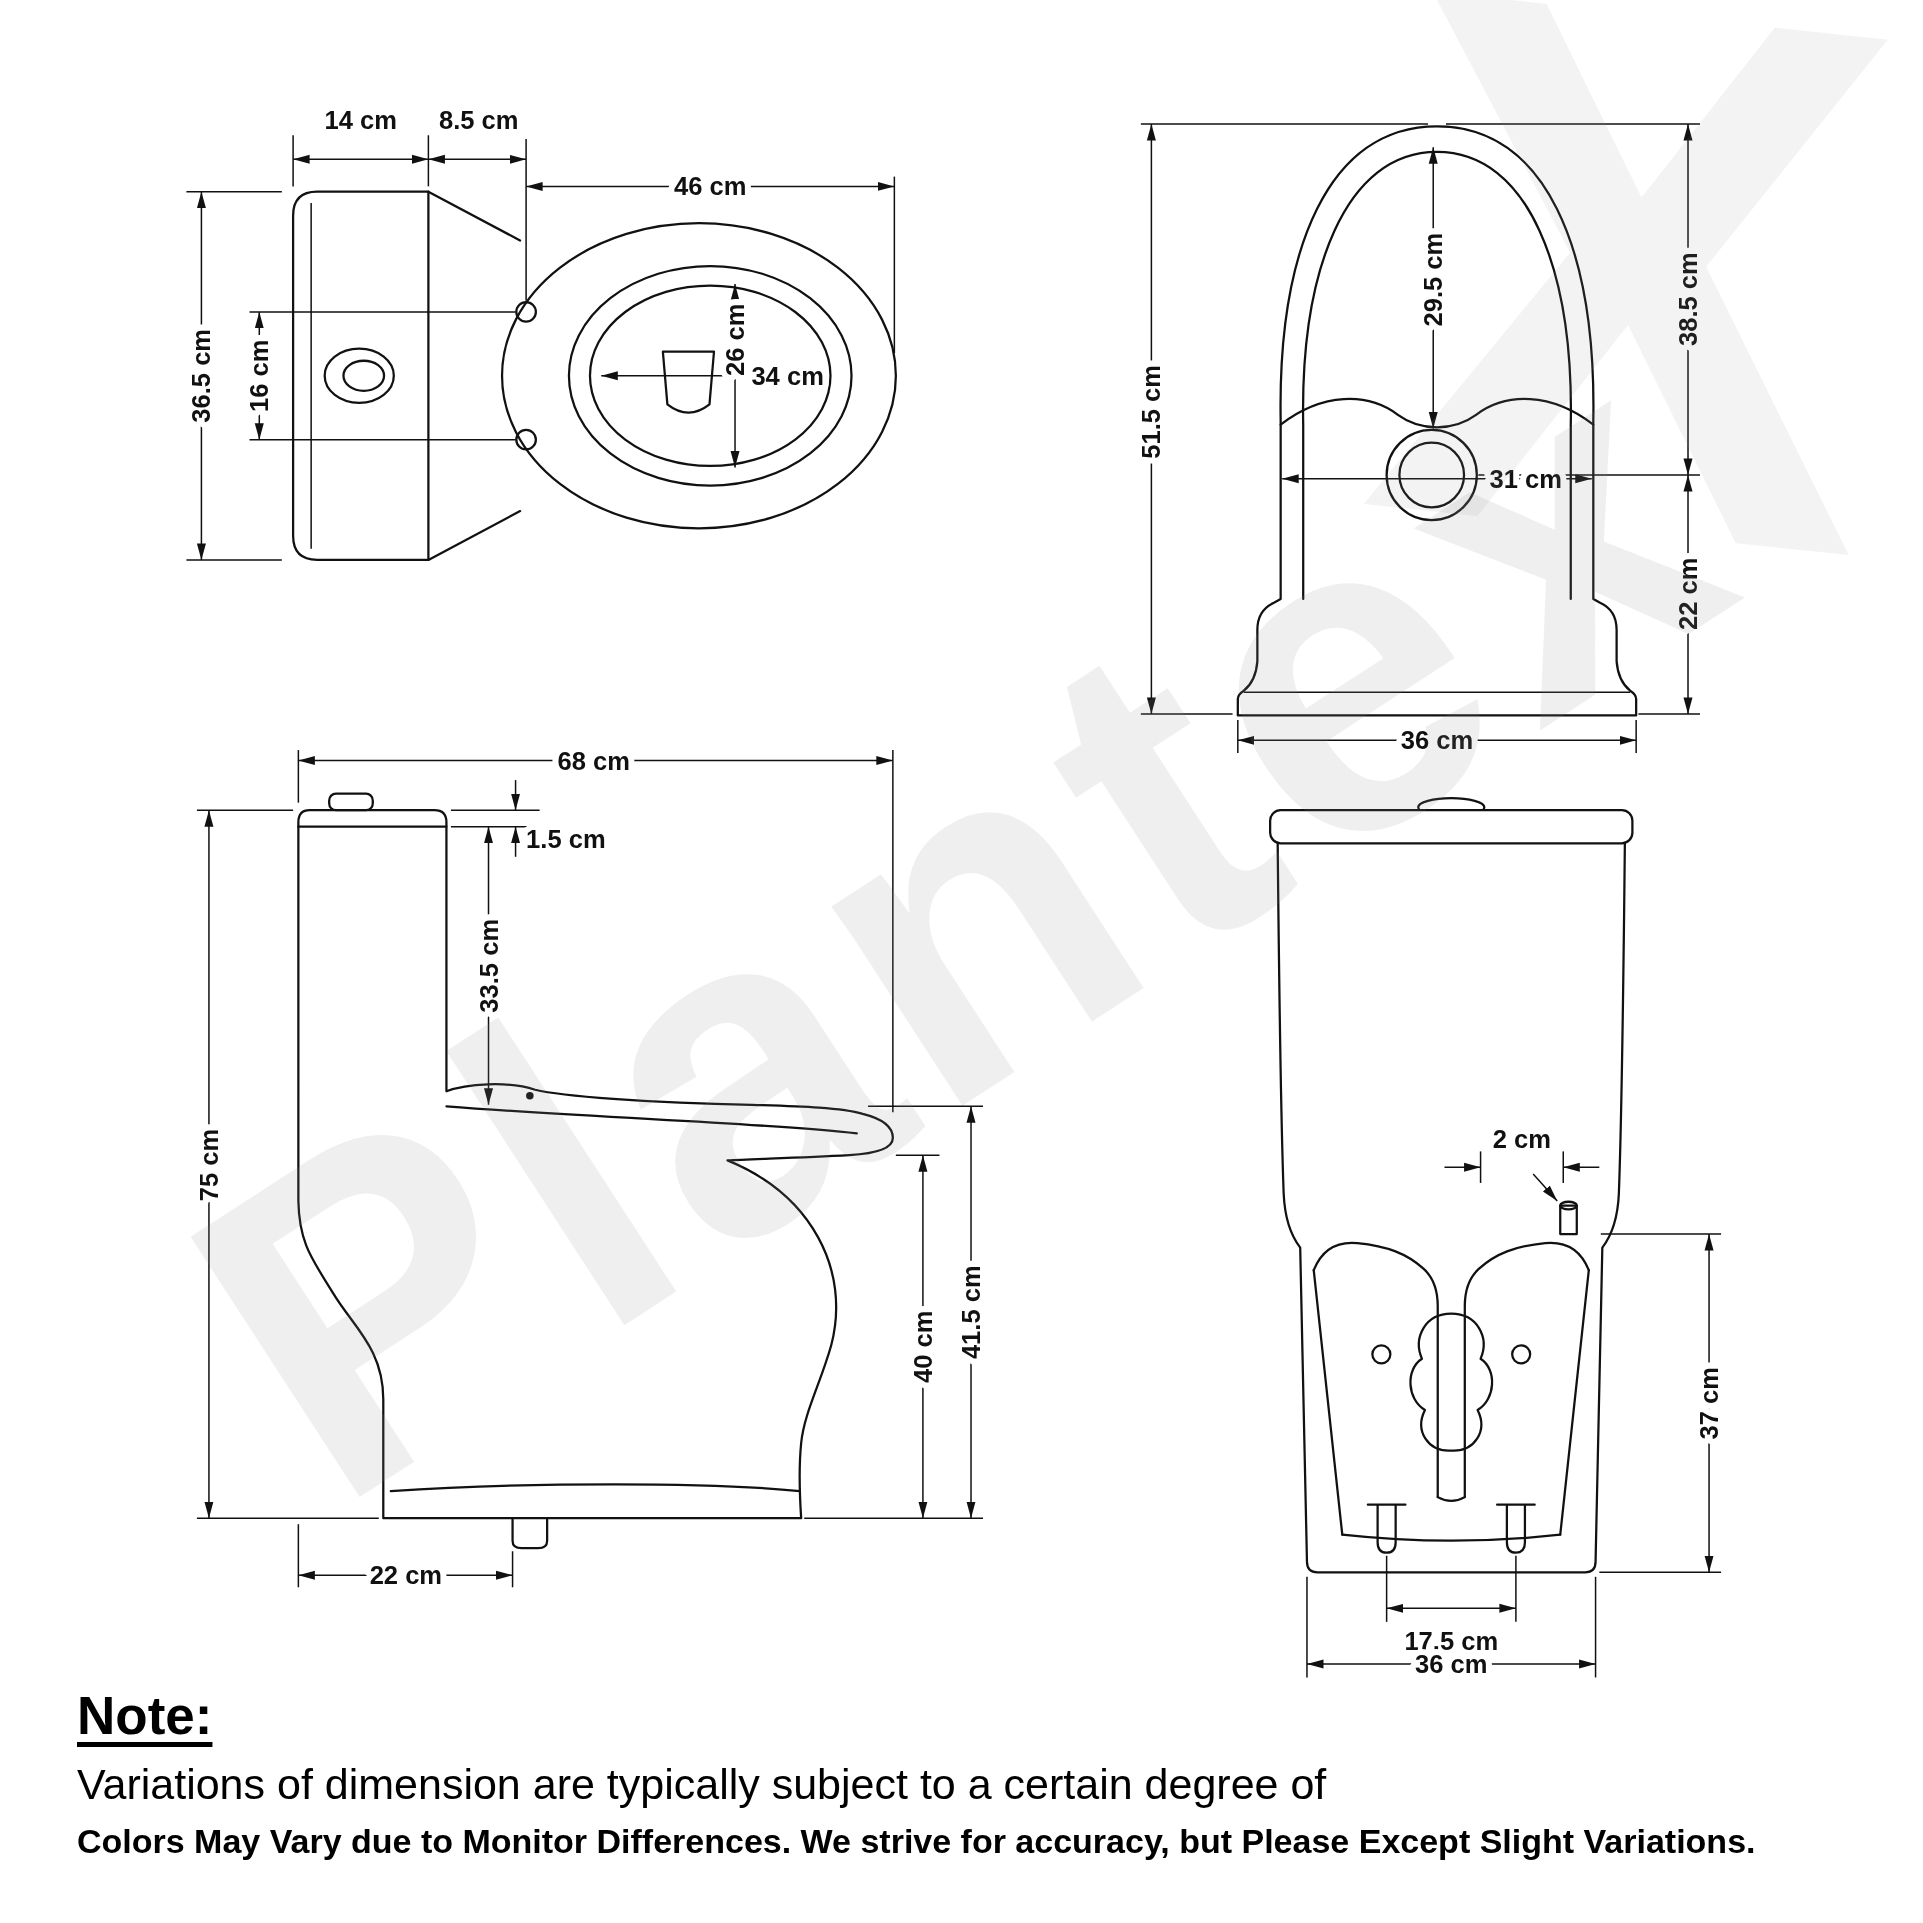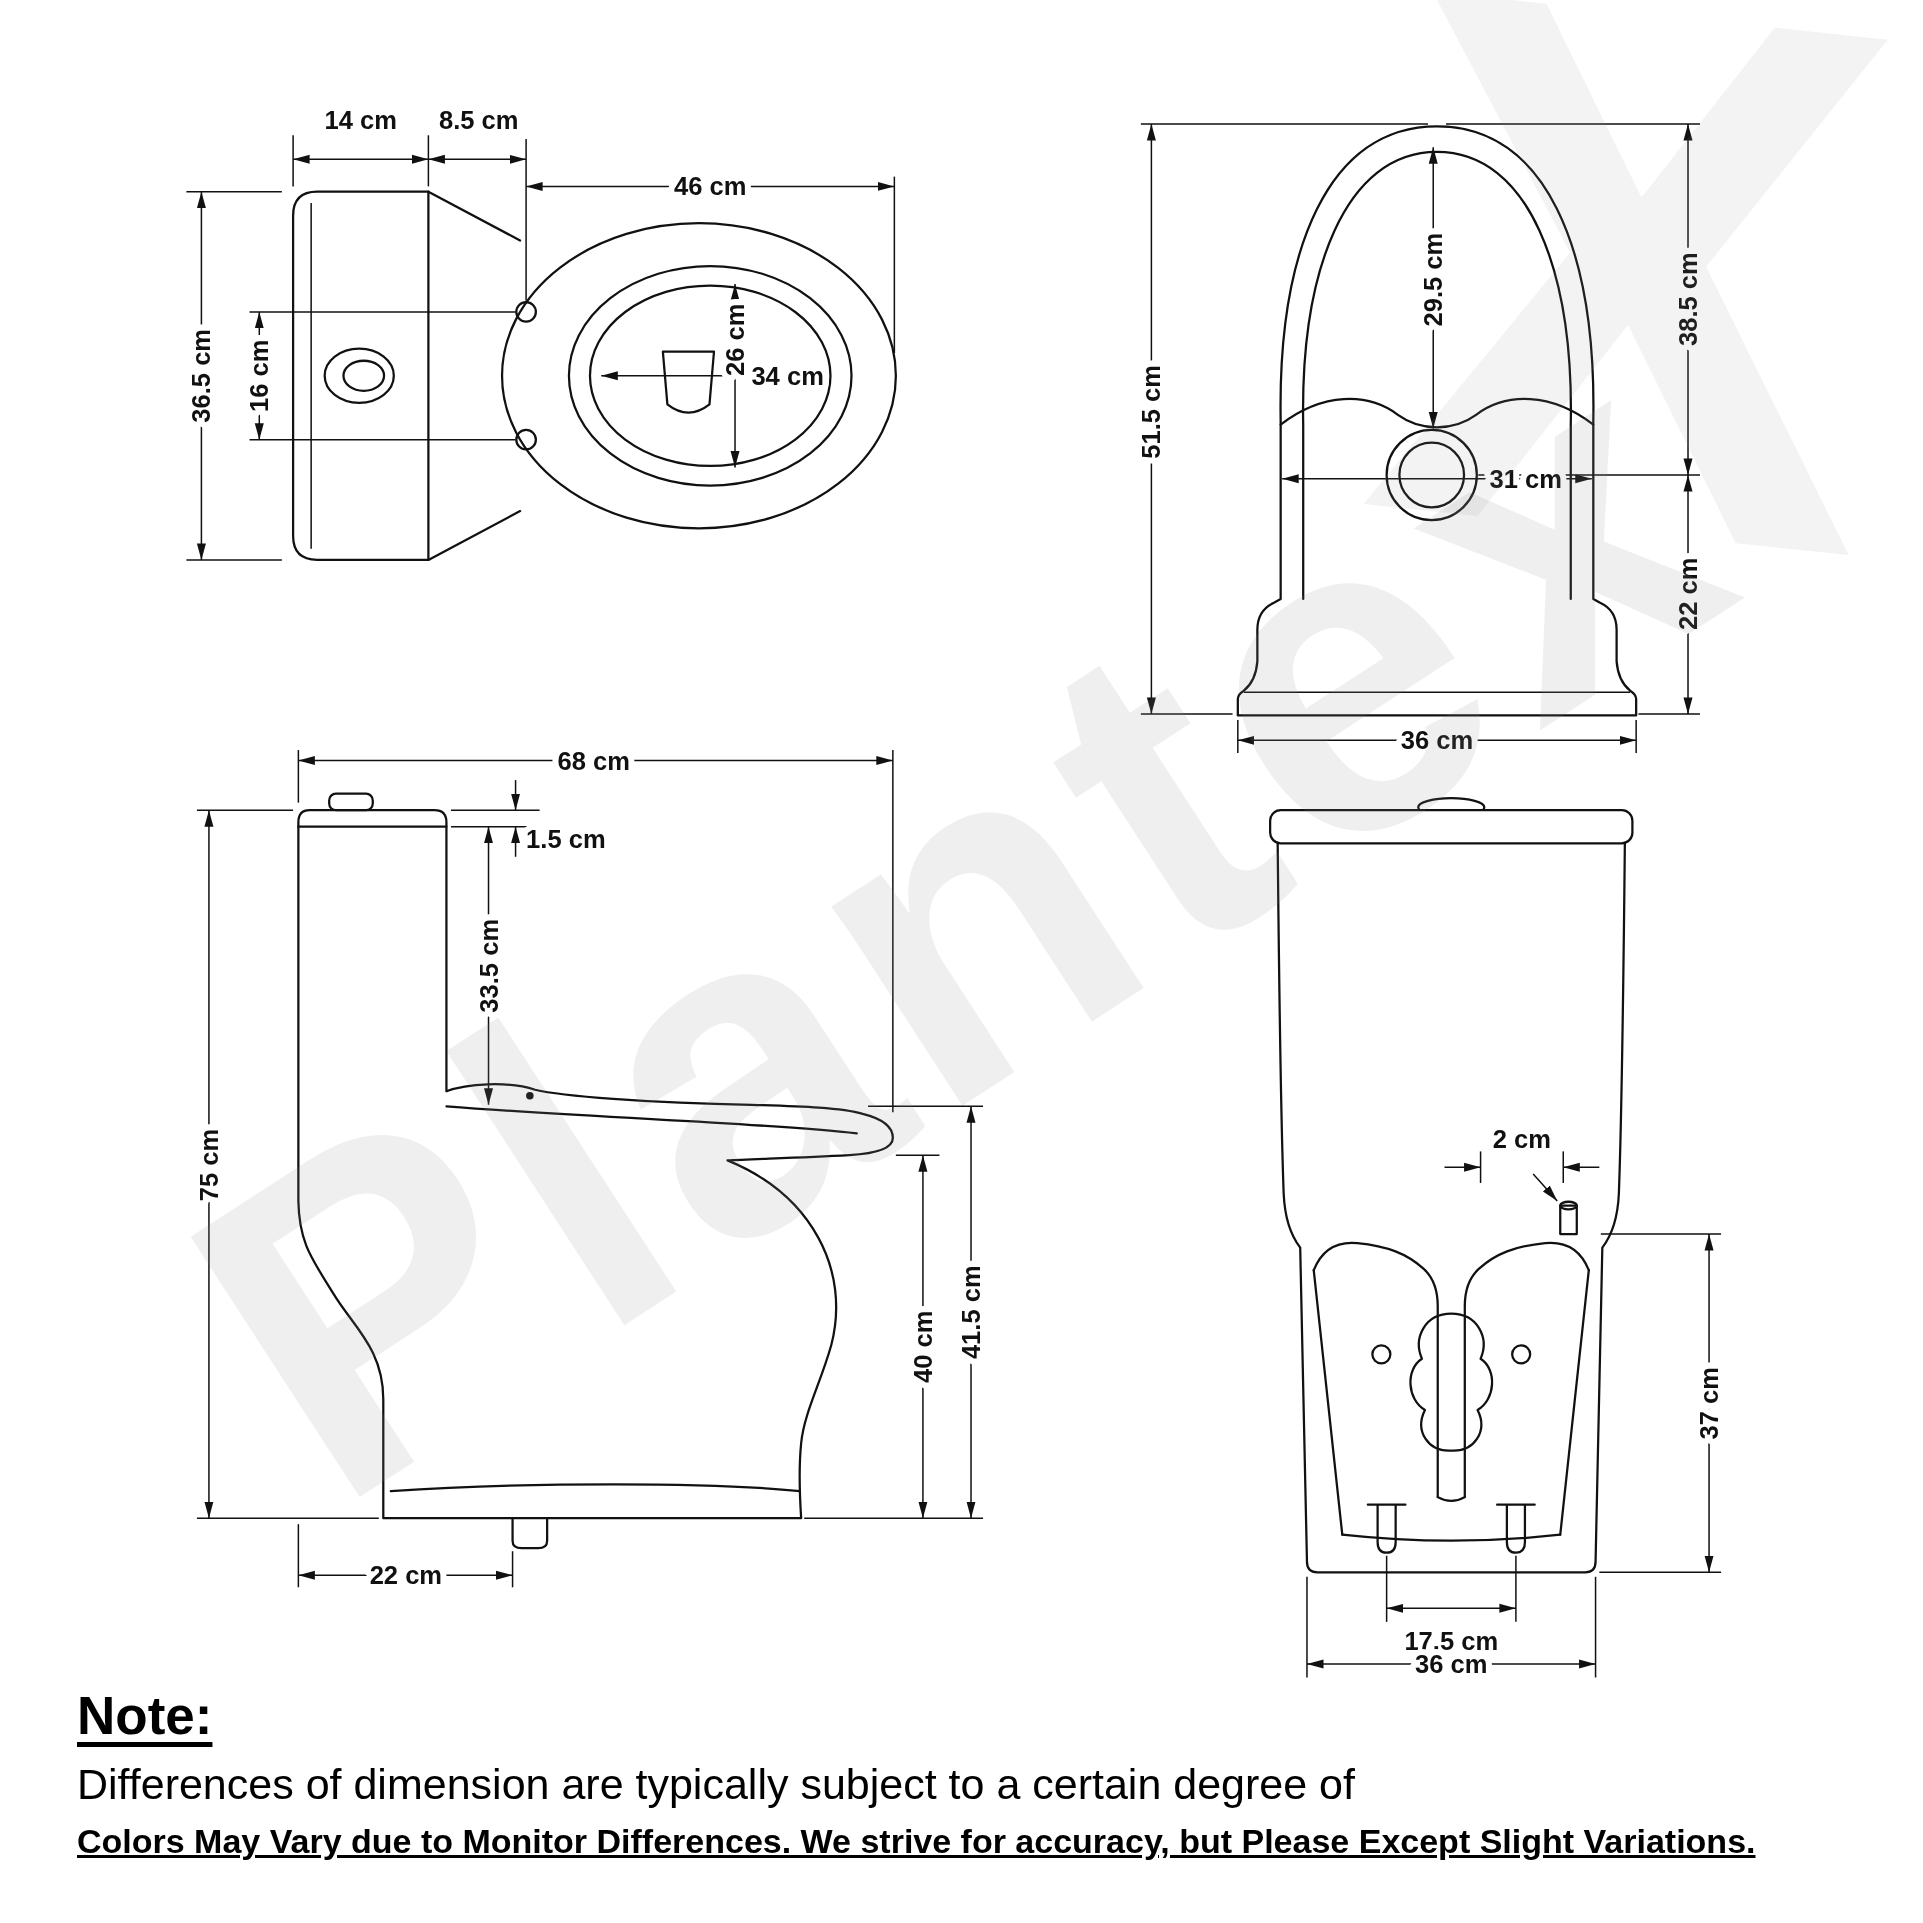--- a/index.html
+++ b/index.html
@@ -15,21 +15,21 @@
   .dim{fill:none;stroke:#111;stroke-width:2;}
   .watermark{position:absolute;left:-90px;top:661px;width:2104px;text-align:center;
     font-size:451px;font-weight:700;letter-spacing:13.5px;color:rgba(140,140,140,0.14);
     transform:rotate(-33deg);pointer-events:none;white-space:nowrap;}
   .watermark-x{position:absolute;left:1383px;top:-105px;font-size:751px;line-height:1;
     font-weight:700;color:rgba(150,150,150,0.11);transform:rotate(6deg);pointer-events:none;}
   .note{position:absolute;left:77px;top:1685px;width:1819px;color:#000;}
   .note-title{display:inline-block;font-size:53px;font-weight:700;text-decoration:underline;
     text-underline-offset:7.5px;margin-bottom:12px;text-align:right;}
   .note-line{font-size:43px;line-height:1.22;}
-  .note-fine{font-size:34px;font-weight:700;margin-top:12px;text-decoration:underline;}
+  .note-fine{font-size:34px;font-weight:700;margin-top:12px;}
 </style>
 </head>
 <body>
 
 <div class="page">
 
   <svg width="1924" height="1924" viewBox="0 0 2560 2560">
     <defs>
       <marker id="arr" markerWidth="26" markerHeight="26" refX="22" refY="12" orient="auto-start-reverse" markerUnits="userSpaceOnUse">
         <path d="M22,12 L0,6 L0,18 Z" fill="#111"></path>
@@ -197,18 +197,18 @@
     </g>
   </svg>
 
   
   <div class="watermark">Plantex</div>
   <div class="watermark-x">X</div>
 
   
   <div class="note">
     <div class="note-title">Note:</div>
-    <div class="note-line">Differences of dimension are typically subject to a certain degree of</div>
+    <div class="note-line">Variations of dimension are typically subject to a certain degree of</div>
     <div class="note-fine">Colors May Vary due to Monitor Differences. We strive for accuracy, but Please Except Slight Variations.</div>
   </div>
 
 </div>
 
 
 </body></html>

